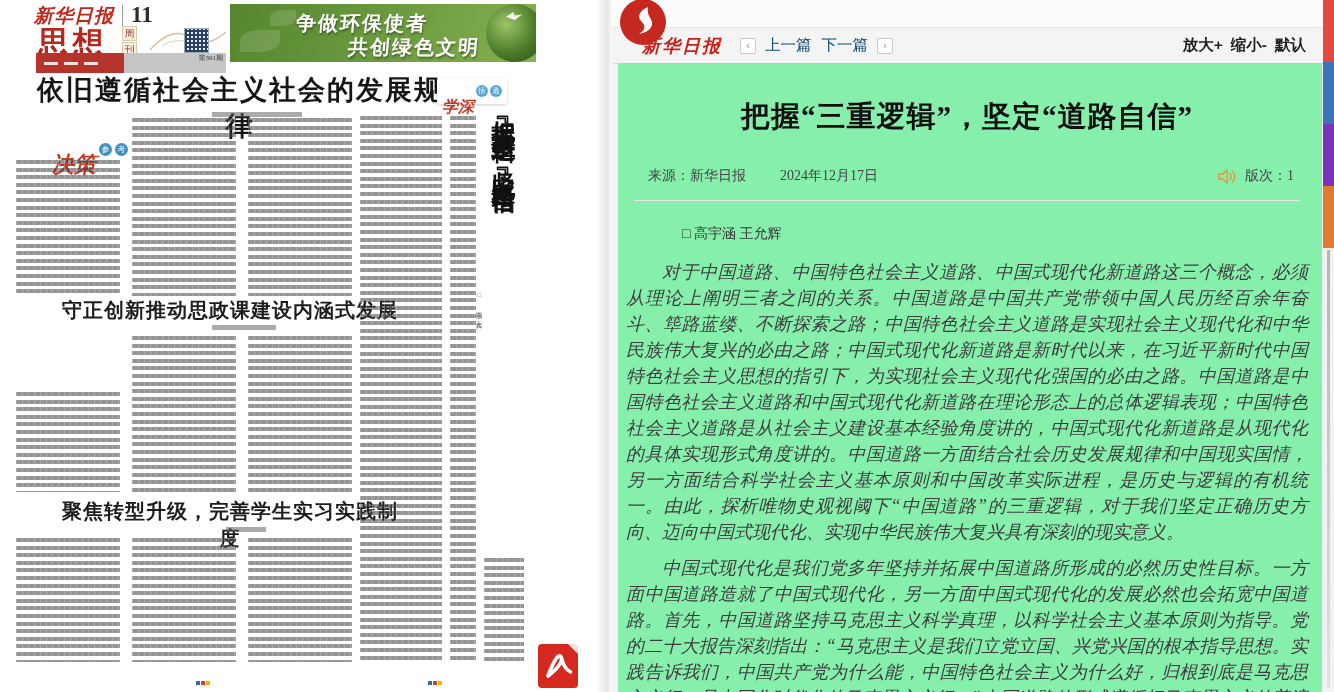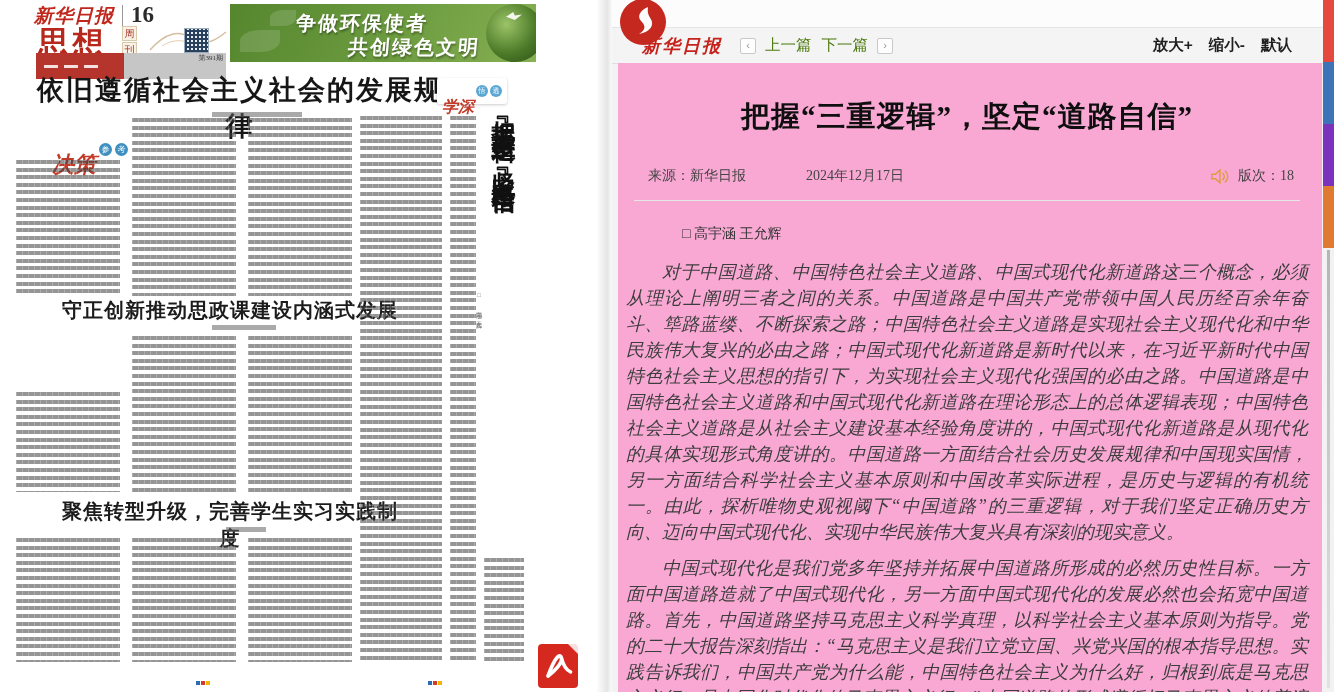--- a/index.html
+++ b/index.html
@@ -23,21 +23,21 @@
   .mh-lines{left:250px;top:6px;width:84px;display:flex;flex-direction:column;gap:3px;}
   .mh-lines div{height:3px;background:#9a9a9a;opacity:.65;}
   .mh-sixiang{left:37px;top:22px;font-size:32px;font-weight:900;color:#b7271c;letter-spacing:3px;text-align:center;}
   .mh-zk{left:122px;top:26px;display:flex;flex-direction:column;gap:1px;}
   .mh-zk span{display:block;width:13px;height:13px;font-size:10px;line-height:13px;text-align:center;
       color:#a8352a;border:1px solid #d8c9a8;background:#f8f2e6;}
   .mh-sketch{left:146px;top:22px;opacity:.75;}
   .mh-qr{left:184px;top:28px;width:23px;height:23px;border:1px solid #9ab;
       background-image:repeating-linear-gradient(0deg,#29415c 0 2px,transparent 2px 4px),
                        repeating-linear-gradient(90deg,#29415c 0 2px,#e8eef4 2px 4px);}
-  .mh-bar{left:36px;top:53px;width:190px;height:26px;display:flex;}
+  .mh-bar{left:36px;top:53px;width:190px;height:20px;display:flex;}
   .mh-bar .red{width:80px;background:#b5342c;display:flex;gap:6px;align-items:center;padding-left:8px;}
   .mh-bar .red i{display:block;width:14px;height:3px;background:rgba(255,255,255,.85);}
   .mh-bar .gray{flex:1;background:#c6c6c6;text-align:right;font-size:7px;line-height:10px;
       color:#333;padding-right:3px;}
 
   .eco-banner{left:230px;top:4px;width:306px;height:58px;overflow:hidden;
       background:linear-gradient(115deg,#55862e 0%,#6d9c40 55%,#86b052 100%);}
   .eco-banner .leaf{position:absolute;background:rgba(255,255,255,.14);border-radius:50% 0 50% 0;}
   .eco-l1{position:absolute;left:66px;top:6px;color:#fff;font-weight:900;font-size:20px;
       letter-spacing:2px;transform:skewX(-5deg);text-shadow:1px 2px 2px rgba(0,0,0,.35);}
@@ -87,29 +87,29 @@
       background:#fff;clip-path:polygon(0 0,100% 100%,100% 0);opacity:.85;}
 
   
   .reader{position:absolute;left:612px;top:0;width:722px;height:692px;background:#f2f2f2;}
   .reader-top{height:27px;background:#fcfcfc;}
   .reader-bar{height:35px;background:#f4f4f4;border-top:1px solid #e5e5e5;border-bottom:1px solid #dedede;
       display:flex;align-items:center;padding-left:30px;}
   .r-brand{color:#c5231c;font-weight:700;font-style:italic;font-size:18px;letter-spacing:2px;}
   .navbox{display:inline-block;width:14px;height:14px;border:1px solid #c9c9c9;border-radius:2px;
       color:#999;font-size:11px;line-height:12px;text-align:center;margin:0 4px;cursor:pointer;background:#fdfdfd;}
-  .navlink{font-size:15.5px;color:#4d7c0f;margin:14px 5px;cursor:pointer;}
-  .bar-right{margin-left:auto;margin-right:42px;display:flex;gap:16px;}
+  .navlink{font-size:15.5px;color:#0c4a6e;margin:14px 5px;cursor:pointer;}
+  .bar-right{margin-left:auto;margin-right:28px;display:flex;gap:8px;}
   .ctl{font-size:15.5px;color:#1f1f1f;font-weight:600;cursor:pointer;}
   .circle-logo{position:absolute;left:8px;top:-1px;width:46px;height:46px;}
 
-  .card{position:absolute;left:6px;right:12px;top:63px;bottom:0;background:#f9a8d4;
+  .card{position:absolute;left:6px;right:12px;top:63px;bottom:0;background:#86efac;
       padding:26px 14px 0 8px;box-sizing:border-box;overflow:hidden;}
   .a-title{text-align:center;font-size:29px;font-weight:700;color:#0f0f0f;margin:8px 0 30px;letter-spacing:1px;}
-  .meta{display:flex;align-items:flex-start;font-size:14px;color:#444;padding:0 14px 0 22px;gap:26px;}
+  .meta{display:flex;align-items:flex-start;font-size:14px;color:#444;padding:0 14px 0 22px;}
   .meta .src{margin-right:34px;}
   .meta-right{margin-left:auto;display:flex;align-items:center;gap:8px;}
   .a-hr{border:none;border-top:1px solid #e6e6e6;margin:15px 8px 24px 8px;}
   .a-author{font-size:14px;color:#333;text-indent:4em;margin:0 0 16px;}
   .para,.sect{font-size:18px;line-height:26px;color:#3d3d3d;text-align:justify;
       text-indent:2em;margin:0 0 10px;font-style:italic;}
   .sect{font-weight:700;color:#222;margin:14px 0 10px;}
 
   
   .share-strip{position:absolute;right:0;top:0;width:11px;}
@@ -118,21 +118,21 @@
       background:linear-gradient(to bottom,#b5b5b5,#e2e2e2);}
 </style>
 </head>
 <body>
 
 <section class="paper serif">
 
   <div class="abs mh-row">
     <span class="mh-brand">新华日报</span>
     <span class="mh-sep"></span>
-    <span class="mh-page">16</span>
+    <span class="mh-page">11</span>
   </div>
   <div class="abs mh-lines">
       <div></div>
       <div></div>
       <div></div>
     </div>
   <div class="abs mh-sixiang">思想</div>
   <div class="abs mh-zk">
     <span>周</span>
     <span>刊</span>
@@ -245,21 +245,21 @@
   <main class="card serif">
     <h1 class="a-title">把握“三重逻辑”，坚定“道路自信”</h1>
     <div class="meta">
       <span class="src">来源：新华日报</span>
       <span>2024年12月17日</span>
       <span class="meta-right">
         <svg width="20" height="17" viewBox="0 0 22 18">
           <path d="M2 6.5 h4 l5 -4.5 v14 l-5 -4.5 h-4 z" fill="none" stroke="#e09a3e" stroke-width="1.5"></path>
           <path d="M14 5.5 a4.5 4.5 0 0 1 0 7 M16.8 3 a8 8 0 0 1 0 12" fill="none" stroke="#e09a3e" stroke-width="1.5" stroke-linecap="round"></path>
         </svg>
-        <span>版次：18</span>
+        <span>版次：1</span>
       </span>
     </div>
     <hr class="a-hr">
     <p class="a-author">□ 高宇涵 王允辉</p>
     <div id="article-body">
         <p class="para">对于中国道路、中国特色社会主义道路、中国式现代化新道路这三个概念，必须从理论上阐明三者之间的关系。中国道路是中国共产党带领中国人民历经百余年奋斗、筚路蓝缕、不断探索之路；中国特色社会主义道路是实现社会主义现代化和中华民族伟大复兴的必由之路；中国式现代化新道路是新时代以来，在习近平新时代中国特色社会主义思想的指引下，为实现社会主义现代化强国的必由之路。中国道路是中国特色社会主义道路和中国式现代化新道路在理论形态上的总体逻辑表现；中国特色社会主义道路是从社会主义建设基本经验角度讲的，中国式现代化新道路是从现代化的具体实现形式角度讲的。中国道路一方面结合社会历史发展规律和中国现实国情，另一方面结合科学社会主义基本原则和中国改革实际进程，是历史与逻辑的有机统一。由此，探析唯物史观视阈下“中国道路”的三重逻辑，对于我们坚定正确历史方向、迈向中国式现代化、实现中华民族伟大复兴具有深刻的现实意义。</p>
         <p class="para">中国式现代化是我们党多年坚持并拓展中国道路所形成的必然历史性目标。一方面中国道路造就了中国式现代化，另一方面中国式现代化的发展必然也会拓宽中国道路。首先，中国道路坚持马克思主义科学真理，以科学社会主义基本原则为指导。党的二十大报告深刻指出：“马克思主义是我们立党立国、兴党兴国的根本指导思想。实践告诉我们，中国共产党为什么能，中国特色社会主义为什么好，归根到底是马克思主义行，是中国化时代化的马克思主义行。”中国道路的形成遵循把马克思主义的普遍真理与中国具体国情相结合的规律，具体表现为与时俱进的发展性。中国共产党人始终把马克思主义作为党的行动指南，在革命、建设和改革的不同历史时期，始终遵循科学社会主义基本原则，探索中国特色社会主义道路。其次，中国道路主动借鉴历史经验教训，科学把握中国基本国情，“走自己的路，是党的全部理论和实践立足点。”中国道路不断借鉴和吸取世界范围内已经形成的具体道路模式的优点和经验，而不是简单借鉴教条式理论上的资本主义道路或社会主义道路。最后，中国道路遵循社会主义社会发展规律，坚持正确的政治方向。唯物史观认为社会发展的根本动力是生产力的发展，生产力与生产关系相互作用是社会发展的主轴。历史充分证明，中国道路在不断创造历史性成就的同时，依旧遵循社会主义社会的发展规律，根据时代发展和变化，不断完善和发展自身。</p>
       </div>
   </main>
 </section>

